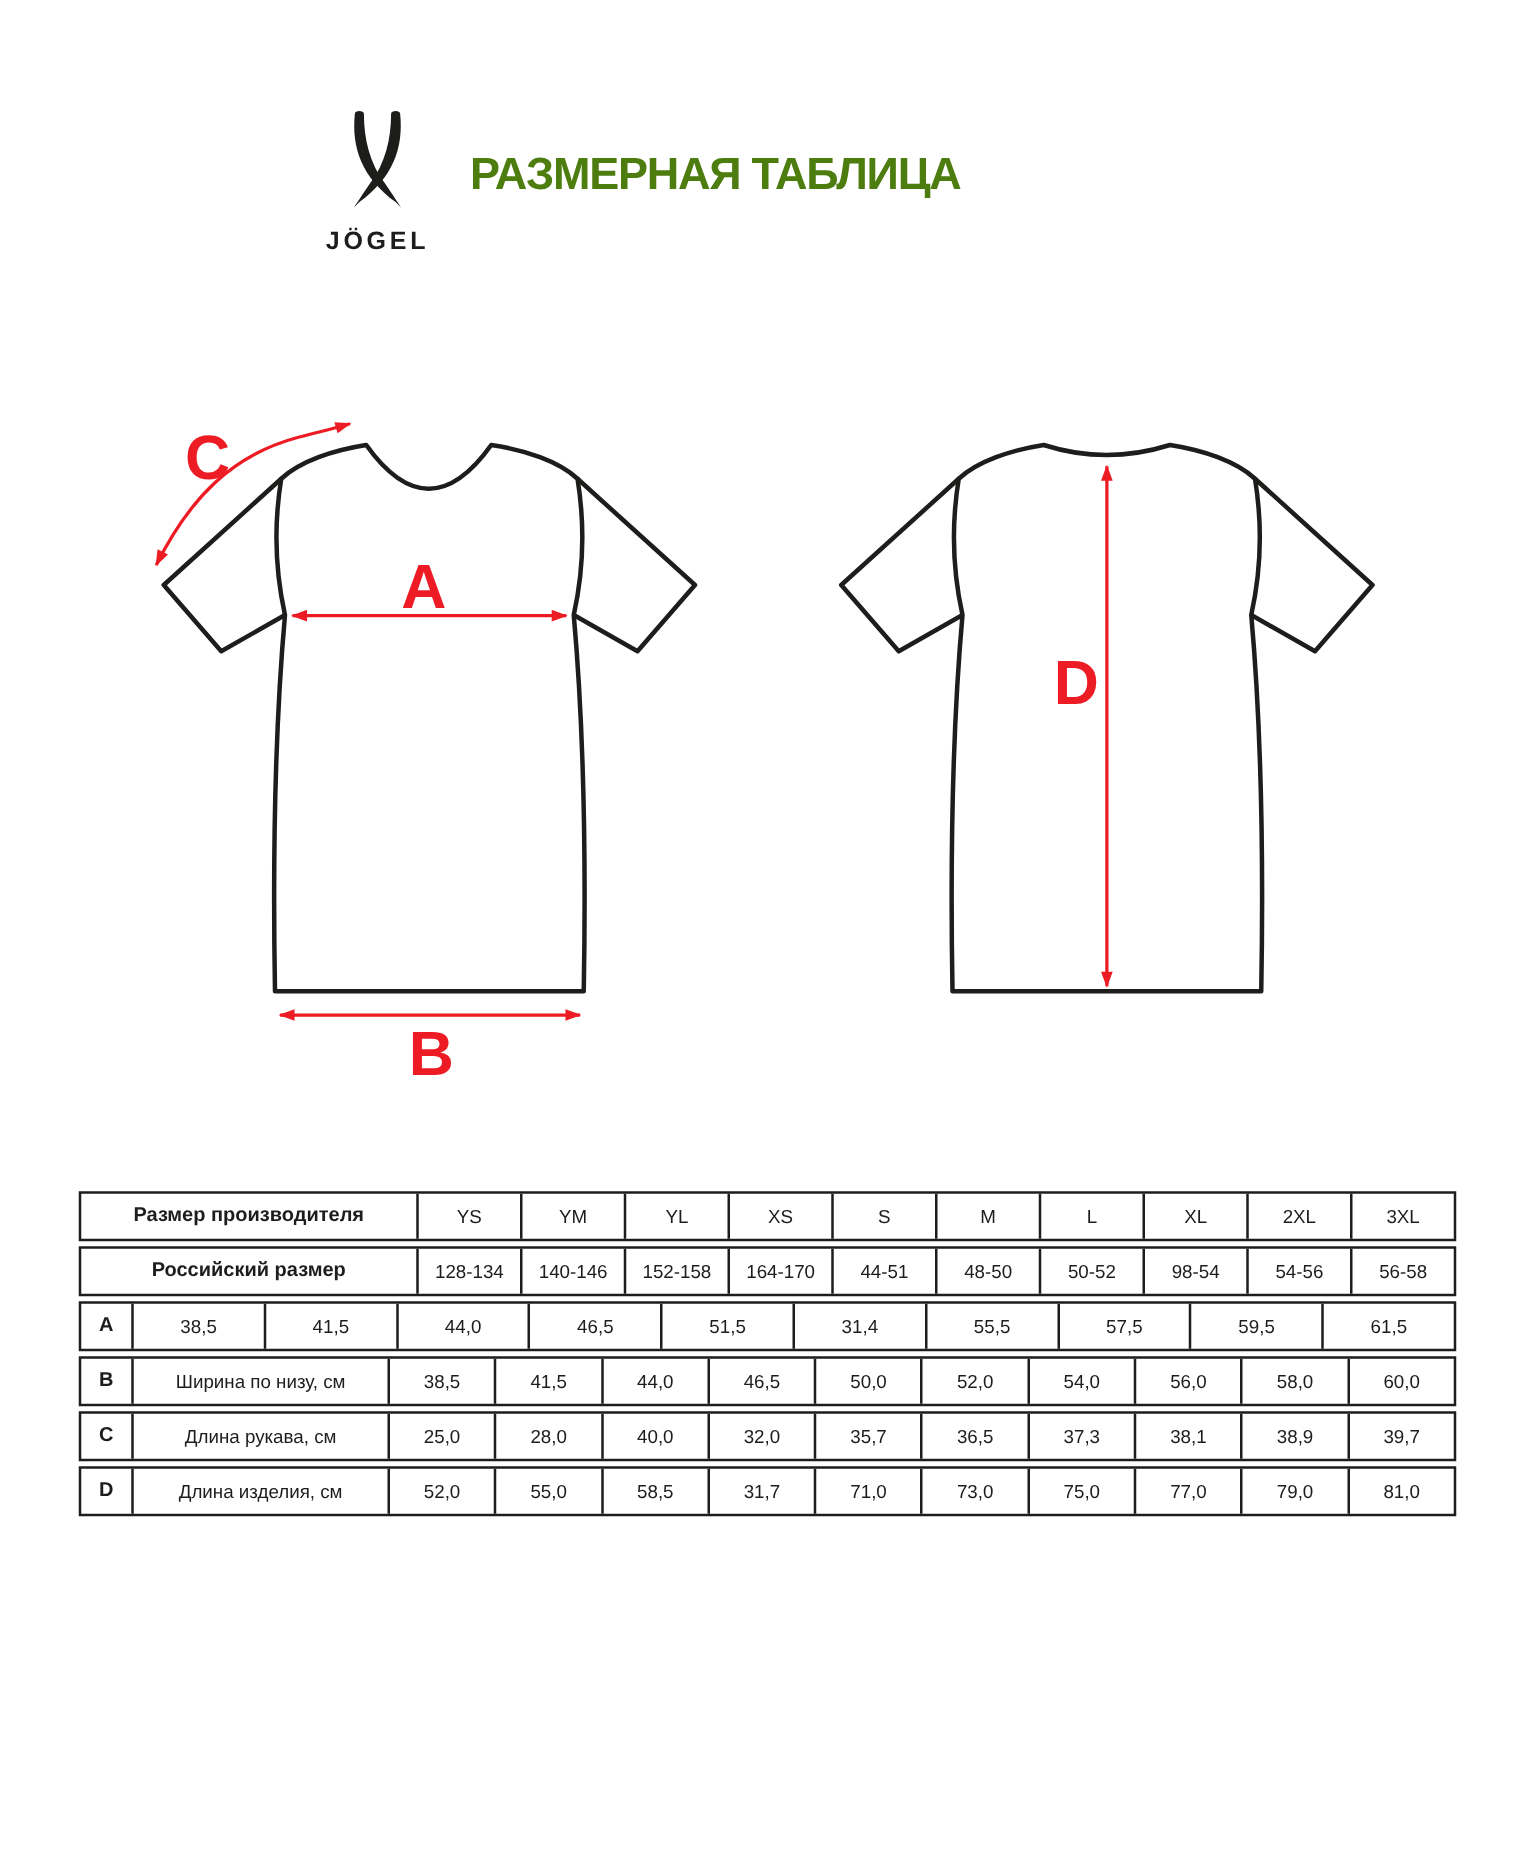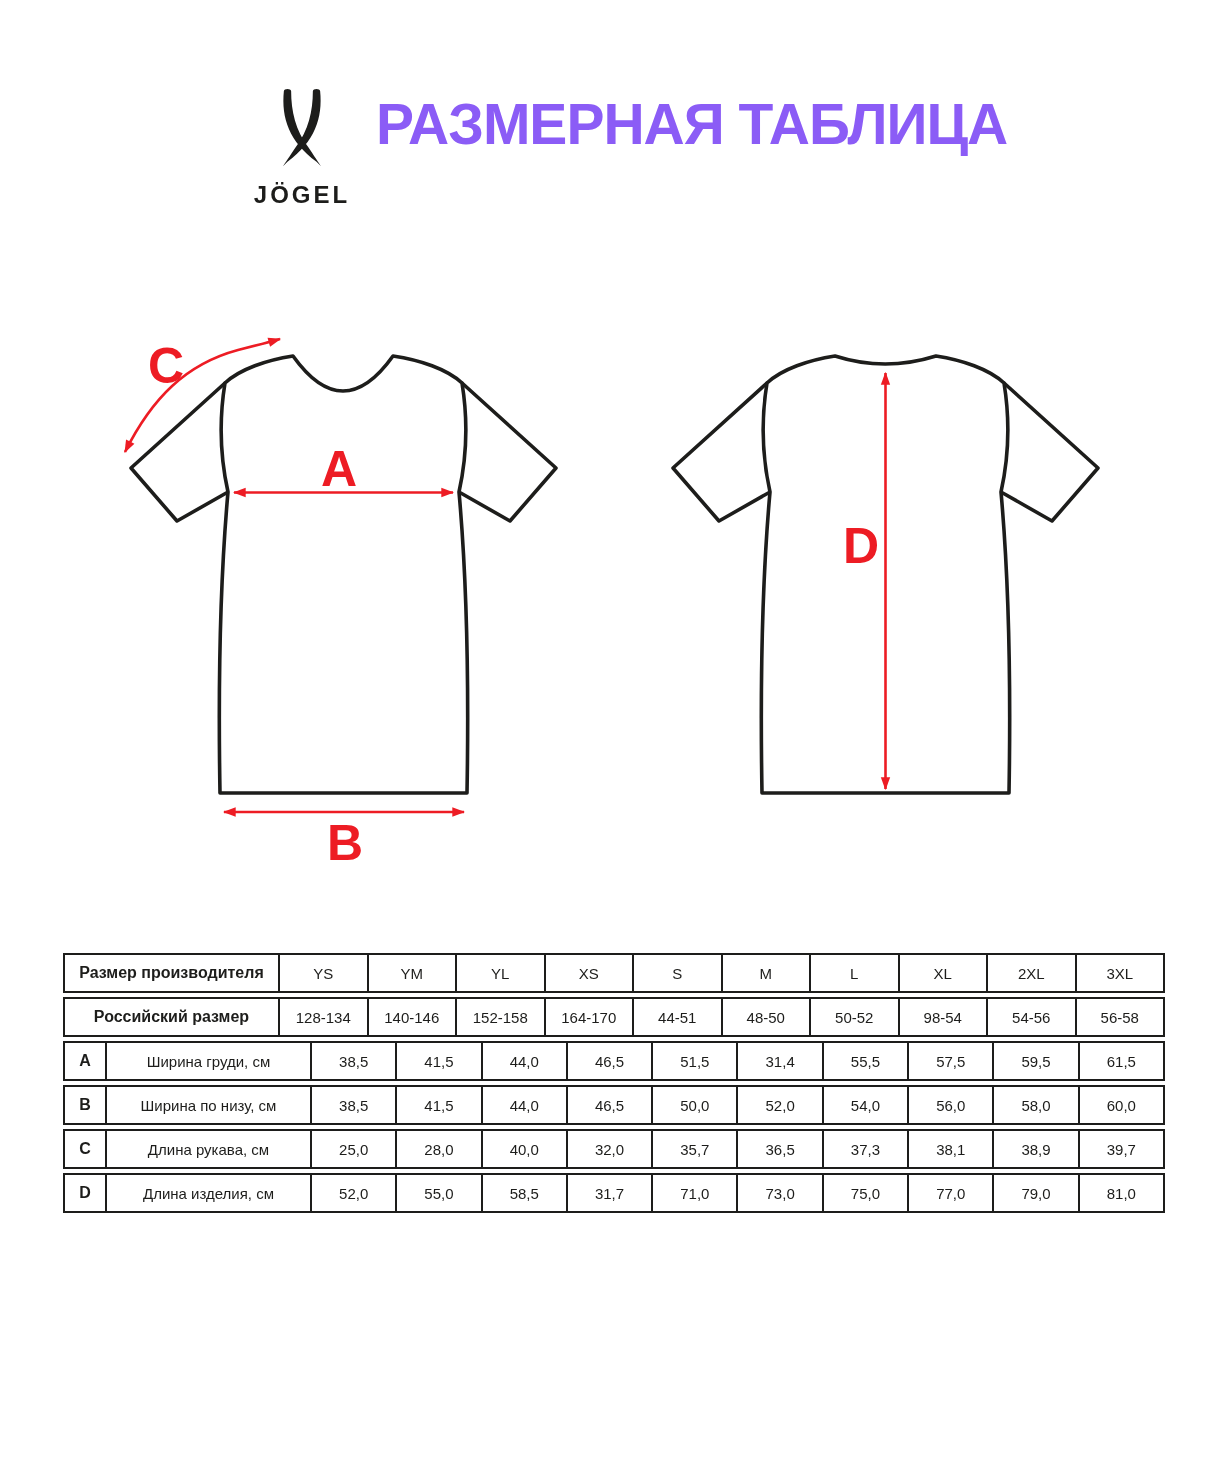--- a/index.html
+++ b/index.html
@@ -4,44 +4,44 @@
 <style>
   html,body { margin:0; padding:0; background:#ffffff; }
   .page {
     position:relative; width:1230px; height:1479px; background:#ffffff;
     font-family:"Liberation Sans","DejaVu Sans",sans-serif; color:#1d1d1b;
     overflow:hidden;
   }
   
   .logo { position:absolute; left:243px; top:84px; width:118px; text-align:center; }
   .logo svg { display:block; margin:0 auto; width:58px; height:90px; }
-  .logo-text { margin-top:9px; font-size:24px; font-weight:700; letter-spacing:3px; color:#1d1d1b; line-height:1; }
+  .logo-text { margin-top:9px; font-size:20px; font-weight:700; letter-spacing:3px; color:#1d1d1b; line-height:1; }
   .title {
-    position:absolute; left:376px; top:96px; font-size:57px; font-weight:700;
-    letter-spacing:-1px; line-height:1; color:#8b5cf6; white-space:nowrap;
+    position:absolute; left:376px; top:121px; font-size:36px; font-weight:700;
+    letter-spacing:-1px; line-height:1; color:#4d7c0f; white-space:nowrap;
   }
   
   .diagram-svg { position:absolute; left:0; top:0; width:1230px; height:1479px; }
   .m-label {
     position:absolute; transform:translate(-50%,-50%);
     color:#ed1c24; font-size:50px; font-weight:700; line-height:1;
   }
   
   .size-table { position:absolute; left:63px; top:953px; width:1102px; }
   .t-row {
     display:flex; box-sizing:border-box; height:40px; margin-bottom:4px;
     border:2px solid #1d1d1b; background:#fff;
   }
   .t-cell {
     display:flex; align-items:center; justify-content:center;
     box-sizing:border-box; border-left:2px solid #1d1d1b;
     font-size:15px; white-space:nowrap; overflow:hidden;
   }
   .t-cell:first-child { border-left:none; }
-  .c-head  { width:213px; }
+  .c-head  { width:268px; }
   .c-letter{ width:40px; }
   .c-label { width:205px; }
   .c-val   { flex:1; }
   .t-bold  { font-weight:700; font-size:16px; }
 </style>
 </head>
 <body>
 
 <div class="page">
 
@@ -112,21 +112,20 @@
       <div class="t-cell c-val">44-51</div>
       <div class="t-cell c-val">48-50</div>
       <div class="t-cell c-val">50-52</div>
       <div class="t-cell c-val">98-54</div>
       <div class="t-cell c-val">54-56</div>
       <div class="t-cell c-val">56-58</div>
     </div>
 
     <div class="t-row">
       <div class="t-cell c-letter t-bold">A</div>
-      <div class="t-cell c-label">Ширина груди, см</div>
       <div class="t-cell c-val">38,5</div>
       <div class="t-cell c-val">41,5</div>
       <div class="t-cell c-val">44,0</div>
       <div class="t-cell c-val">46,5</div>
       <div class="t-cell c-val">51,5</div>
       <div class="t-cell c-val">31,4</div>
       <div class="t-cell c-val">55,5</div>
       <div class="t-cell c-val">57,5</div>
       <div class="t-cell c-val">59,5</div>
       <div class="t-cell c-val">61,5</div>

